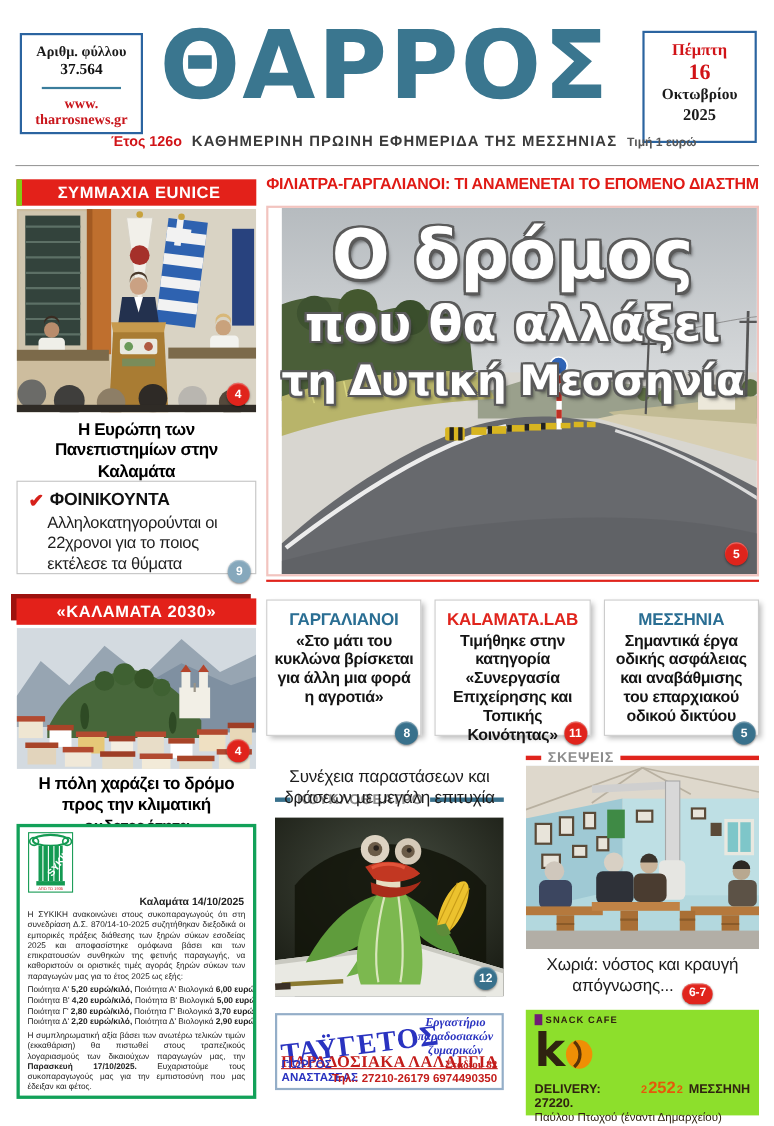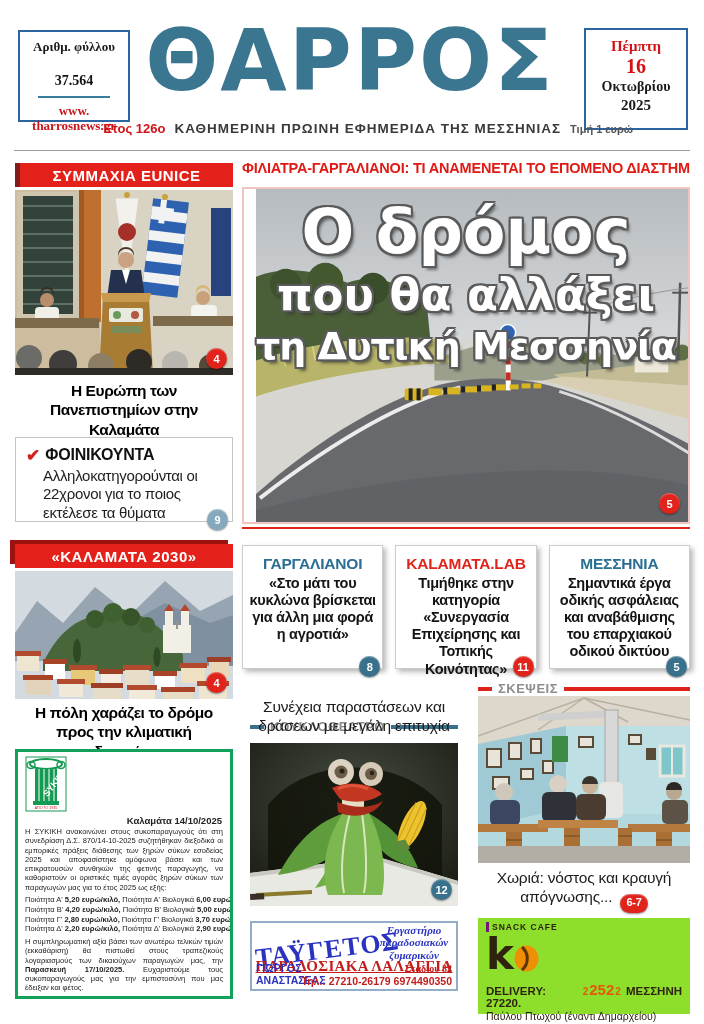--- a/index.html
+++ b/index.html
@@ -2,21 +2,21 @@
 <html><head>
 <meta charset="utf-8">
 <style>
   html,body{margin:0;padding:0;background:#fff;}
   .page{position:relative;width:704px;height:1024px;background:#fff;overflow:hidden;
         font-family:"Liberation Sans",sans-serif;color:#111;}
   
   .info-box{position:absolute;left:18px;top:30px;width:112px;height:92px;border:2px solid #2b64a0;
             text-align:center;padding-top:7px;box-sizing:border-box;}
   .info-label{font-family:"Liberation Serif",serif;font-weight:bold;font-size:13px;color:#1a1a1a;}
-  .info-num{font-family:"Liberation Serif",serif;font-weight:bold;font-size:14px;margin-top:18px;}
+  .info-num{font-family:"Liberation Serif",serif;font-weight:bold;font-size:14px;margin-top:1px;}
   .info-div{width:66%;height:2px;background:#3b7d9c;margin:7px auto 6px;}
   .info-www{font-family:"Liberation Serif",serif;font-weight:bold;font-size:13px;color:#c9161c;line-height:1.15;}
   .logo{position:absolute;left:130px;top:4px;width:440px;height:112px;display:flex;align-items:center;
         justify-content:center;font-family:"DejaVu Sans",sans-serif;font-weight:bold;font-size:86px;
         color:#3a768f;letter-spacing:2px;}
   .date-box{position:absolute;left:584px;top:28px;width:104px;height:102px;border:2px solid #2b64a0;
             text-align:center;box-sizing:border-box;padding-top:8px;font-family:"Liberation Serif",serif;}
   .date-day-name{color:#d11317;font-weight:bold;font-size:15px;}
   .date-day{color:#d11317;font-weight:bold;font-size:20px;line-height:1.15;}
   .date-month{color:#1a1a1a;font-weight:bold;font-size:14px;line-height:1.3;}
@@ -93,21 +93,21 @@
            font-weight:bold;color:#2a33c0;font-size:11px;line-height:1.12;}
   .tay-prod{position:absolute;left:0;right:0;top:35px;text-align:center;font-weight:bold;color:#c31d1b;
             font-size:15px;letter-spacing:.3px;text-decoration:underline;}
   .tay-owner{position:absolute;left:4px;bottom:2px;color:#2a33c0;font-weight:bold;font-size:10.5px;
              line-height:1.2;font-family:"Liberation Sans",sans-serif;}
   .tay-addr{position:absolute;right:4px;bottom:15px;color:#c31d1b;font-weight:bold;font-size:10px;}
   .tay-phone{position:absolute;right:4px;bottom:2px;color:#c31d1b;font-weight:bold;font-size:10.5px;
              font-family:"Liberation Sans",sans-serif;}
   .kokkous{position:absolute;left:478px;top:918px;width:212px;height:96px;background:#8ddf2c;
            box-sizing:border-box;padding:4px 8px;color:#2f2310;}
-  .kok-cat{font-weight:bold;font-size:8.5px;letter-spacing:1px;border-left:3px solid #701a75;padding-left:3px;}
+  .kok-cat{font-weight:bold;font-size:8.5px;letter-spacing:1px;border-left:7px solid #701a75;padding-left:3px;}
   .kok-brand{display:flex;align-items:center;font-weight:bold;font-size:42px;letter-spacing:-2px;
              line-height:.95;color:#2f2310;font-family:"DejaVu Sans",sans-serif;}
   .kok-bean{display:inline-block;margin:6px 1px 0;}
   .kok-del{margin-top:3px;font-weight:bold;font-size:11.5px;display:flex;align-items:baseline;gap:1px;}
   .kok-del .hi{color:#e5590a;} .kok-del .hi.big{font-size:15px;} .kok-del .hi.sm{font-size:10px;}
   .kok-addr{font-size:10.5px;margin-top:1px;}
 </style>
 </head>
 <body>
 
@@ -133,21 +133,21 @@
   </div>
 
   <div class="tagline">
     <span class="tag-year">Έτος 126ο</span>
     <span class="tag-sub">ΚΑΘΗΜΕΡΙΝΗ ΠΡΩΙΝΗ ΕΦΗΜΕΡΙΔΑ ΤΗΣ ΜΕΣΣΗΝΙΑΣ</span>
     <span class="tag-price">Τιμή 1 ευρώ</span>
   </div>
 
   <div class="header-rule"></div>
 
-  <div class="red-banner" style="top:163px;border-left:5px solid #7f1d1d;text-align:center;">ΣΥΜΜΑΧΙΑ EUNICE</div>
+  <div class="red-banner" style="top:163px;border-left:5px solid #84cc16;text-align:center;">ΣΥΜΜΑΧΙΑ EUNICE</div>
 
   <div class="photo" style="left:15px;top:190px;width:218px;height:185px;">
     <svg width="218" height="185" viewBox="0 0 218 185">
       <rect width="218" height="185" fill="#cdbd9e"></rect>
       <rect x="85" width="133" height="185" fill="#d9d3c4"></rect>
       <rect x="2" y="2" width="62" height="128" fill="#cfc5ae"></rect>
       <rect x="8" y="6" width="50" height="118" fill="#33433c"></rect>
       <g stroke="#5d7066" stroke-width="2">
         <line x1="8" y1="16" x2="58" y2="16"></line>
           <line x1="8" y1="30" x2="58" y2="30"></line>

